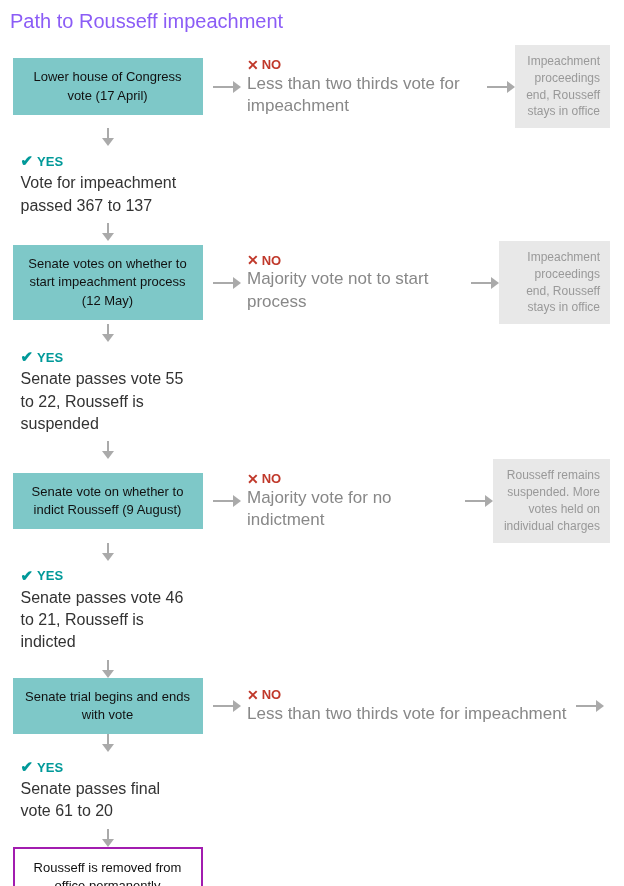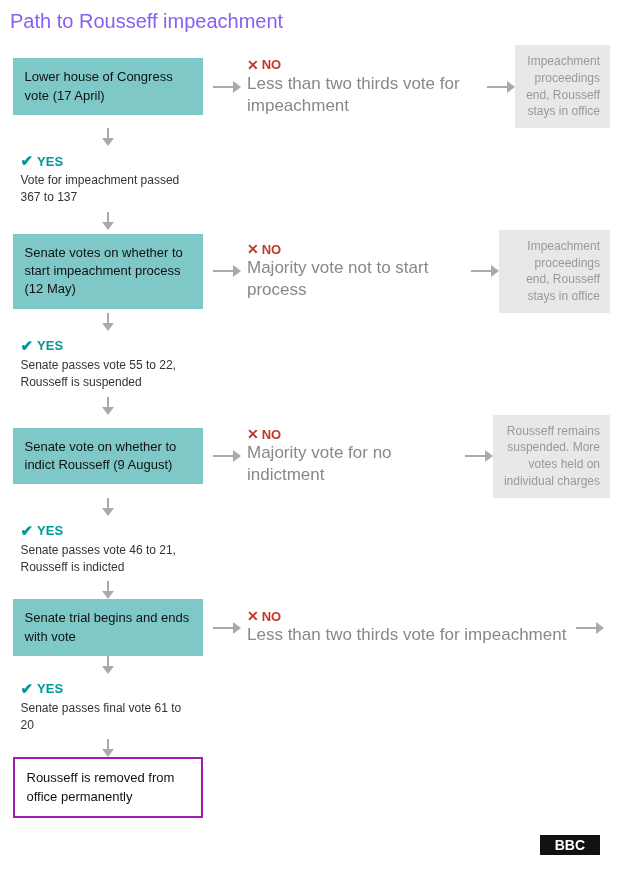--- a/index.html
+++ b/index.html
@@ -39,20 +39,21 @@
       display: flex;
       align-items: center;
       margin-left: 8px;
       flex: 1;
     }
     
     .step-box {
       background: #7ec8c8;
       border: none;
       padding: 10px 12px;
+      text-align: center;
       font-size: 13px;
       color: #111;
       width: 190px;
       line-height: 1.4;
     }
     .step-box.final {
       background: #fff;
       border: 2px solid #a21caf;
     }
     .arrow-head {
@@ -77,21 +78,21 @@
       font-weight: bold;
       color: #009999;
       font-size: 13px;
     }
     .yes-label .check {
       color: #009999;
       margin-right: 4px;
       font-size: 15px;
     }
     .yes-text {
-      font-size: 12px;
+      font-size: 16px;
       color: #333;
       line-height: 1.4;
       margin-top: 2px;
     }
     
     .no-branch {
       display: flex;
       align-items: center;
     }
     .horiz-arrow {

